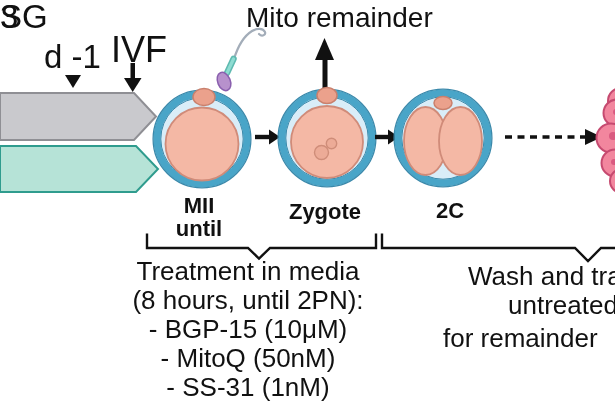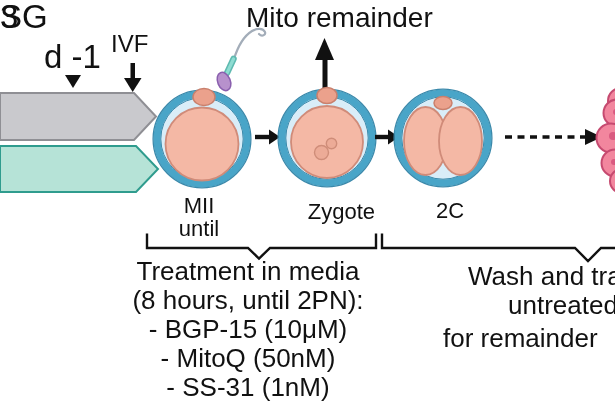--- a/index.html
+++ b/index.html
@@ -2,23 +2,23 @@
 <html><head>
 <meta charset="utf-8">
 <style>
   html,body{margin:0;padding:0;background:#ffffff;}
   body{width:615px;height:410px;overflow:hidden;position:relative;
        font-family:"Liberation Sans",sans-serif;color:#111;}
   .canvas{position:absolute;left:0;top:0;width:615px;height:410px;overflow:hidden;}
   svg.art{position:absolute;left:0;top:0;}
   .txt{position:absolute;white-space:nowrap;color:#111;line-height:1;}
   .lbl-big{font-size:33px;}
-  .lbl-ivf{font-size:24px;text-align:right;}
+  .lbl-ivf{font-size:36px;text-align:right;}
   .lbl-mito{font-size:28px;}
-  .lbl-stage{font-size:22px;text-align:center;line-height:23px;}
+  .lbl-stage{font-size:22px;text-align:center;line-height:23px;font-weight:bold;}
   .note{font-size:26px;line-height:29px;}
   .note-center{text-align:center;}
 </style>
 </head>
 <body>
 
 <div class="canvas">
 
   <svg class="art" width="615" height="410" viewBox="0 0 615 410">
 
@@ -107,21 +107,21 @@
   <div class="txt lbl-big" style="left:0;top:40;">3</div>
   <div class="txt lbl-big" style="left:44px;top:40px;">d -1</div>
   <div class="txt lbl-ivf" style="left:111px;top:32px;">IVF</div>
 
   <div class="txt lbl-mito" style="left:246px;top:4px;">Mito remainder</div>
 
   <div class="txt lbl-stage" style="left:149px;top:194px;width:100px;">
     <div>MII</div>
     <div>until</div>
   </div>
-  <div class="txt lbl-stage" style="left:275px;top:200px;width:100px;text-align:right;">Zygote</div>
+  <div class="txt lbl-stage" style="left:275px;top:200px;width:100px;">Zygote</div>
   <div class="txt lbl-stage" style="left:400px;top:199px;width:100px;text-align:center;">2C</div>
 
   <div class="txt note note-center" style="left:116px;top:257px;width:264px;">
     <div>Treatment in media</div>
     <div>(8 hours, until 2PN):</div>
     <div>- BGP-15 (10μM)</div>
     <div>- MitoQ (50nM)</div>
     <div>- SS-31 (1nM)</div>
   </div>
 

